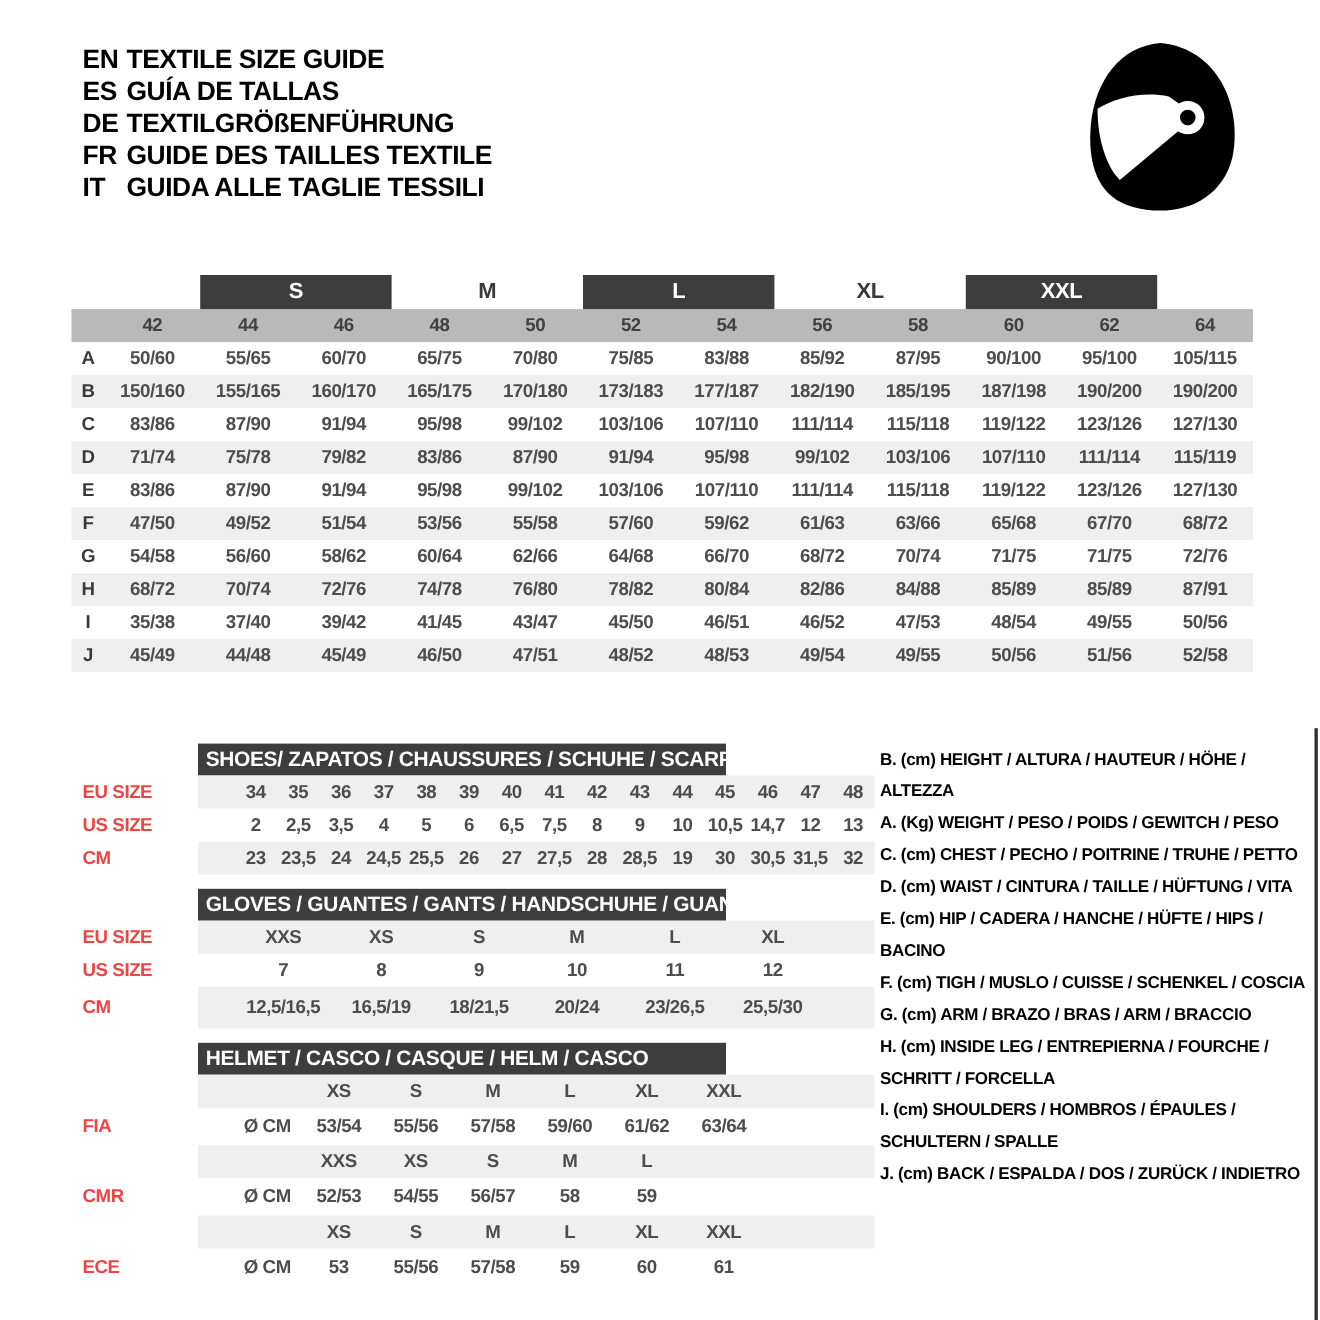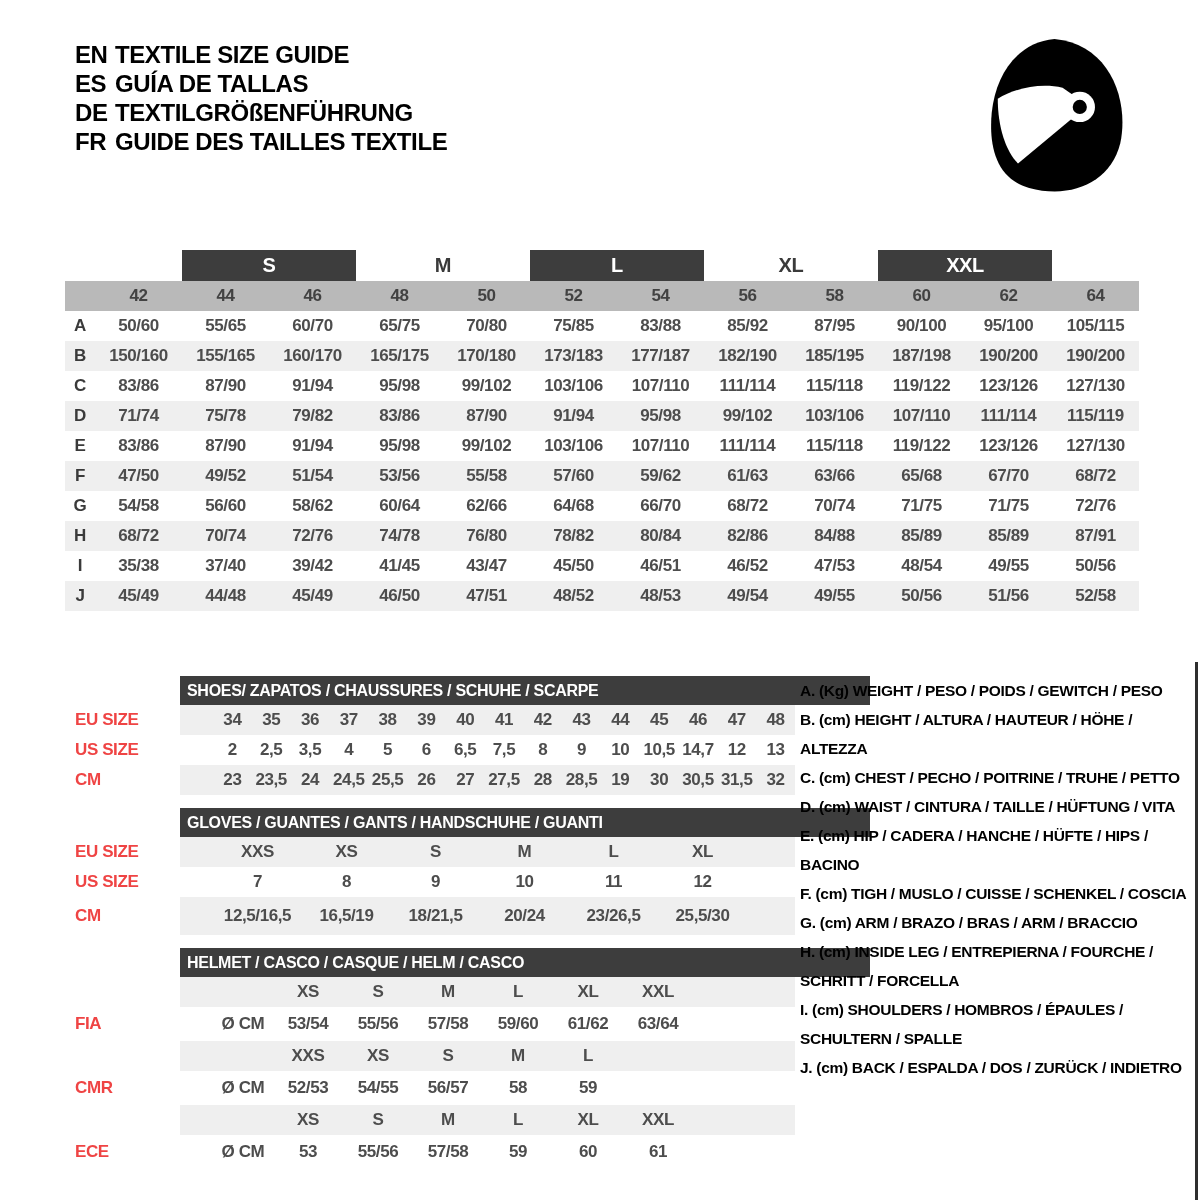--- a/index.html
+++ b/index.html
@@ -29,22 +29,22 @@
   .data-row{height:30px;}
   .data-row.stripe{background:#efefef;}
   .cell.letter{color:#3a3a3a;}
 
   
   .section{position:absolute;left:75px;width:687px;}
   .srow{display:flex;align-items:stretch;height:30px;}
   .hrow{height:29px;}
   .slabel{width:105px;flex:none;display:flex;align-items:center;
           font-size:17px;font-weight:bold;color:#ef4444;letter-spacing:-0.4px;}
-  .hbar{width:690px;flex:none;background:#3d3d3d;color:#fff;display:flex;align-items:center;
-        padding-left:7px;box-sizing:border-box;font-size:16px;font-weight:bold;letter-spacing:-0.3px;white-space:nowrap;}
+  .hbar{width:480px;flex:none;background:#3d3d3d;color:#fff;display:flex;align-items:center;
+        padding-left:7px;box-sizing:border-box;font-size:19px;font-weight:bold;letter-spacing:-0.3px;white-space:nowrap;}
   .cells{width:582px;flex:none;display:grid;align-items:center;padding-left:33px;}
   .cells.stripe{background:#efefef;}
   .shoecols{grid-template-columns:repeat(15,38.8px);}
   .glovecols{grid-template-columns:repeat(6,89px);}
   .hcols{grid-template-columns:60px repeat(6,70px);}
   .vrow{height:34px;}
   #gloves .srow.cmrow{height:38px;}
 
   
   .legend{position:absolute;left:800px;top:676px;width:388px;}
@@ -67,20 +67,24 @@
         <div class="lang-code">ES</div>
         <div class="lang-title">GUÍA DE TALLAS</div>
       </div>
       <div class="lang-row">
         <div class="lang-code">DE</div>
         <div class="lang-title">TEXTILGRÖßENFÜHRUNG</div>
       </div>
       <div class="lang-row">
         <div class="lang-code">FR</div>
         <div class="lang-title">GUIDE DES TAILLES TEXTILE</div>
+      </div>
+      <div class="lang-row">
+        <div class="lang-code">IT</div>
+        <div class="lang-title">GUIDA ALLE TAGLIE TESSILI</div>
       </div>
     </div>
 
   <div class="helmet-icon">
     <svg viewBox="0 0 145 160" width="148" height="162">
       <path d="M70,5 C35,8 12,38 8,78 C5,112 13,143 45,152 C85,163 125,148 135,108 C144,66 125,10 70,5 Z" fill="#000"></path>
       <path d="M14,64 C30,54 55,48 78,53 L88,60 C94,68 94,76 88,83 L34,128 C22,116 14,92 14,64 Z" fill="#fff"></path>
       <circle cx="95" cy="72" r="15" fill="#fff"></circle>
       <circle cx="95" cy="72" r="7" fill="#000"></circle>
     </svg>
@@ -446,22 +450,22 @@
             <div class="cell">57/58</div>
             <div class="cell">59</div>
             <div class="cell">60</div>
             <div class="cell">61</div>
           </div>
         </div>
       </div>
   </section>
 
   <div class="legend" id="legend">
+      <div class="legend-item">B. (cm) HEIGHT / ALTURA / HAUTEUR / HÖHE / ALTEZZA</div>
       <div class="legend-item">A. (Kg) WEIGHT / PESO / POIDS / GEWITCH / PESO</div>
-      <div class="legend-item">B. (cm) HEIGHT / ALTURA / HAUTEUR / HÖHE / ALTEZZA</div>
       <div class="legend-item">C. (cm) CHEST / PECHO / POITRINE / TRUHE / PETTO</div>
       <div class="legend-item">D. (cm) WAIST / CINTURA / TAILLE / HÜFTUNG / VITA</div>
       <div class="legend-item">E. (cm) HIP / CADERA / HANCHE / HÜFTE / HIPS / BACINO</div>
       <div class="legend-item">F. (cm) TIGH / MUSLO / CUISSE / SCHENKEL / COSCIA</div>
       <div class="legend-item">G. (cm) ARM / BRAZO / BRAS / ARM / BRACCIO</div>
       <div class="legend-item">H. (cm) INSIDE LEG / ENTREPIERNA / FOURCHE / SCHRITT / FORCELLA</div>
       <div class="legend-item">I. (cm) SHOULDERS / HOMBROS / ÉPAULES / SCHULTERN / SPALLE</div>
       <div class="legend-item">J. (cm) BACK / ESPALDA / DOS / ZURÜCK / INDIETRO</div>
     </div>
 

